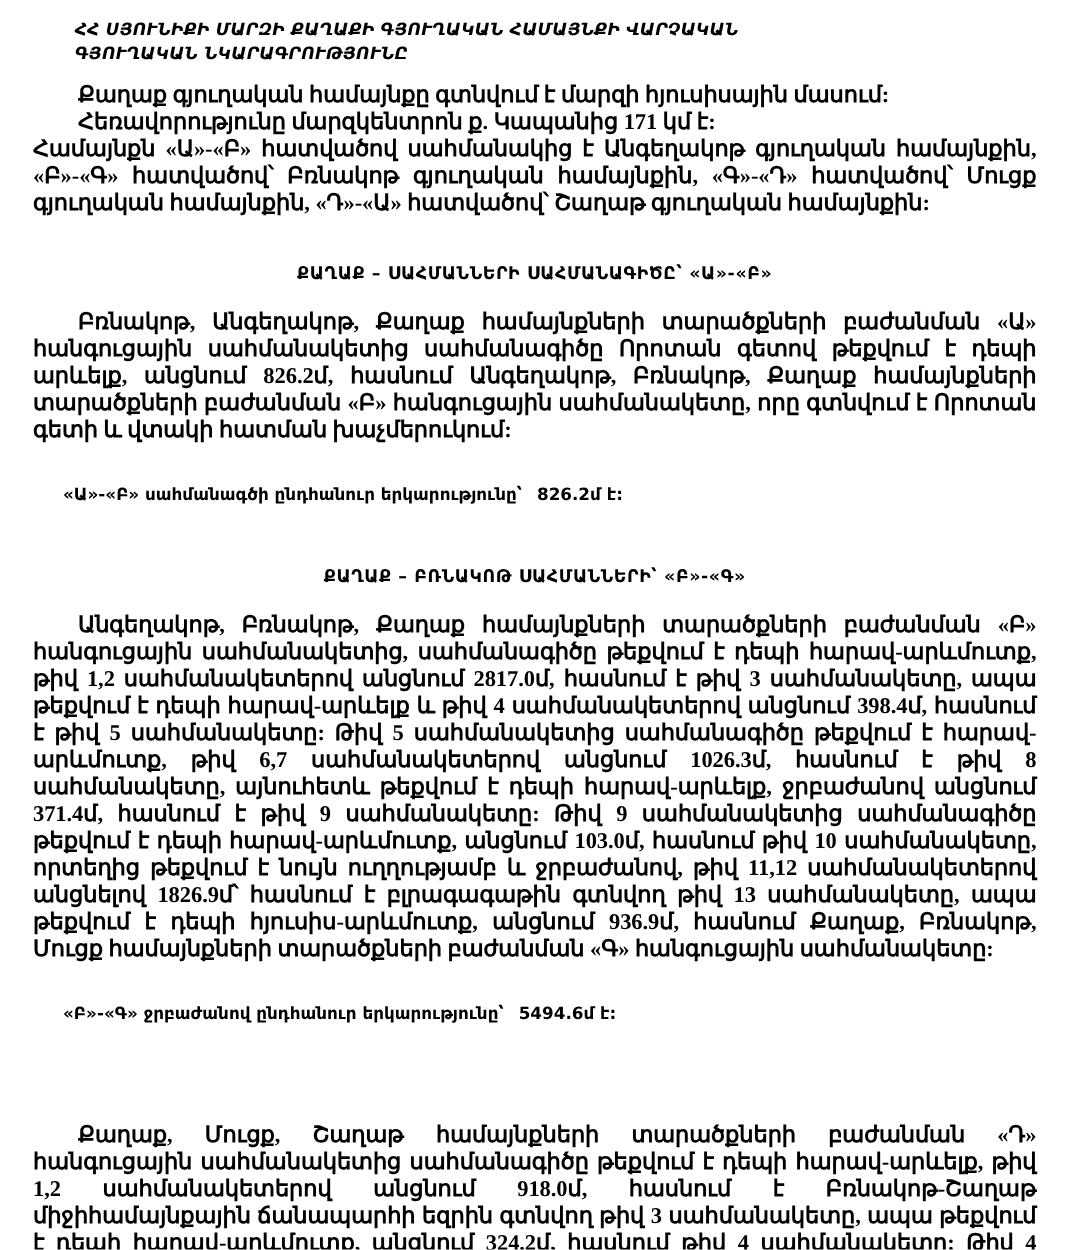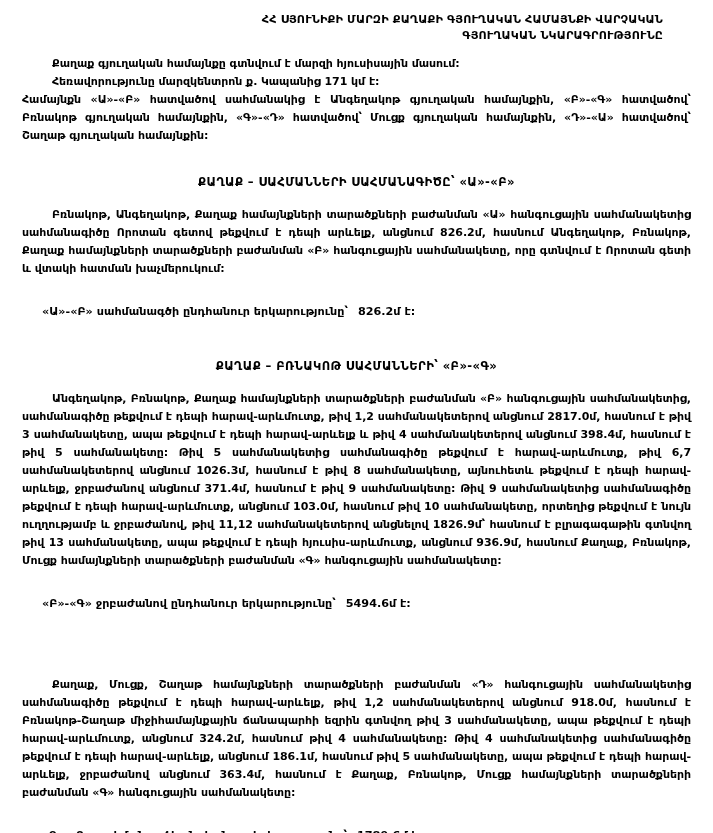--- a/index.html
+++ b/index.html
@@ -16,39 +16,41 @@
     overflow: hidden;
   }
   .page {
     position: relative;
     width: 713px;
     height: 833px;
     box-sizing: border-box;
     padding: 12px 22px 10px 22px;
   }
   .doc-title {
-    text-align: right;
+    text-align: left;
     font-weight: bold;
     font-size: 11.2px;
     line-height: 15.5px;
     letter-spacing: 0.15px;
     margin: 0 0 12px 0;
     padding: 0 28px;
+    font-style: italic;
   }
   .doc-title .title-line {
     display: block;
   }
   p.body-par {
     margin: 0 0 0 0;
-    font-size: 11px;
+    font-size: 15px;
     line-height: 18px;
     text-align: justify;
     text-justify: inter-word;
     font-weight: bold;
     letter-spacing: -0.05px;
+    font-family: Liberation Serif, serif;
   }
   p.indent {
     text-indent: 30px;
   }
   .section-heading {
     text-align: center;
     font-weight: bold;
     font-size: 11.6px;
     letter-spacing: 0.4px;
     margin: 0;

